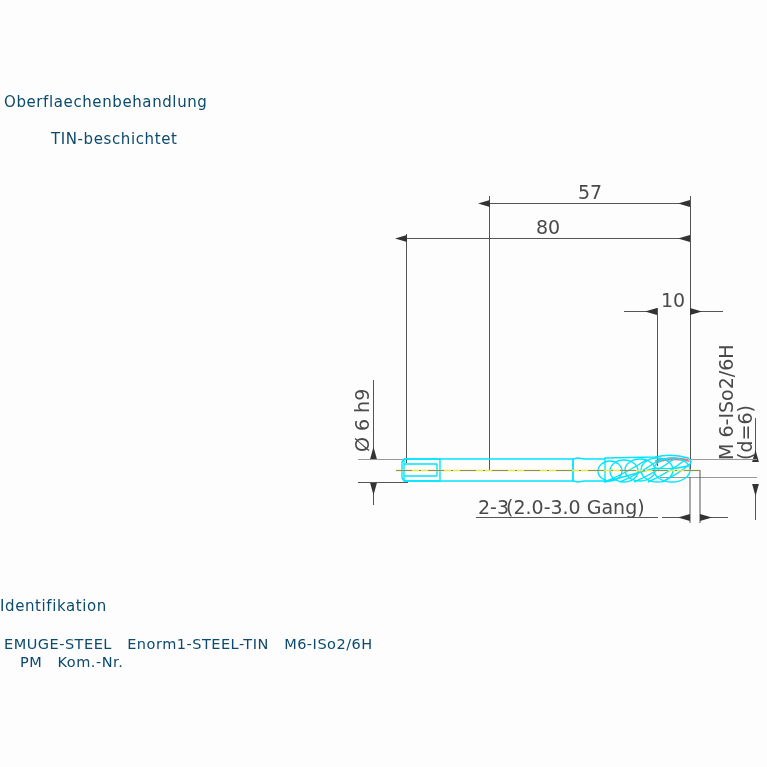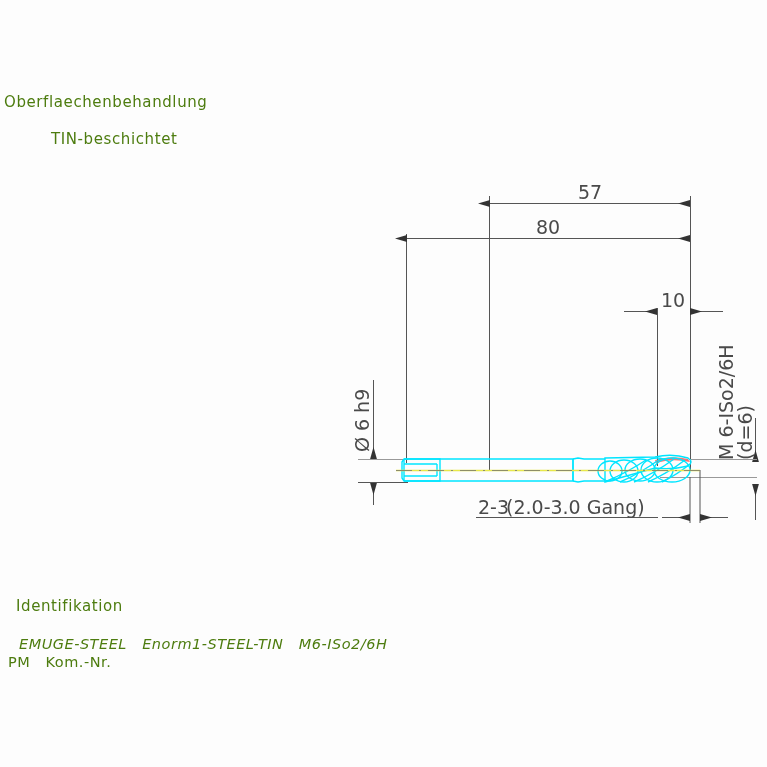--- a/index.html
+++ b/index.html
@@ -6,44 +6,44 @@
   body{
     width:767px;height:767px;position:relative;overflow:hidden;
     font-family:"DejaVu Sans","Liberation Sans",sans-serif;
     background:#fdfdfd;
   }
   #stage{position:absolute;left:0;top:0;width:767px;height:767px;}
   svg#drawing{position:absolute;left:0;top:0;width:767px;height:767px;}
 
   .annot-text{
     position:absolute;
-    color:#4d7c0f;
+    color:#0c4a6e;
     font-family:"DejaVu Sans","Liberation Sans",sans-serif;
     font-size:15px;
     font-weight:400;
     letter-spacing:0.6px;
     white-space:pre;
     line-height:1;
   }
   .annot-small{font-size:14.5px;letter-spacing:0.5px;}
 </style>
 </head>
 <body>
 
 <div id="stage">
 
   <div class="annot-text" style="left:4px;top:95px;">Oberflaechenbehandlung</div>
 
   <div class="annot-text" style="left:4px;top:132px;margin-left:47px;">TIN-beschichtet</div>
 
-  <div class="annot-text" style="left:16px;top:599px;">Identifikation</div>
+  <div class="annot-text" style="left:0;top:599px;">Identifikation</div>
 
-  <div class="annot-text annot-small" style="left:19px;top:637px;font-style:italic;">EMUGE-STEEL   Enorm1-STEEL-TIN   M6-ISo2/6H</div>
+  <div class="annot-text annot-small" style="left:4px;top:637px;">EMUGE-STEEL   Enorm1-STEEL-TIN   M6-ISo2/6H</div>
 
-  <div class="annot-text annot-small" style="left:8px;top:655px;">PM   Kom.-Nr.</div>
+  <div class="annot-text annot-small" style="left:20px;top:655px;">PM   Kom.-Nr.</div>
 
   <svg id="drawing" viewBox="0 0 767 767">
     <defs>
       <marker id="arrR" markerWidth="13" markerHeight="8" refX="12" refY="4" orient="auto" markerUnits="userSpaceOnUse">
         <path d="M0,4 L12,0.6 L12,7.4 Z" fill="#333333"></path>
       </marker>
       <marker id="arrL" markerWidth="13" markerHeight="8" refX="12" refY="4" orient="auto" markerUnits="userSpaceOnUse">
         <path d="M0,4 L12,0.6 L12,7.4 Z" fill="#333333"></path>
       </marker>
     </defs>

